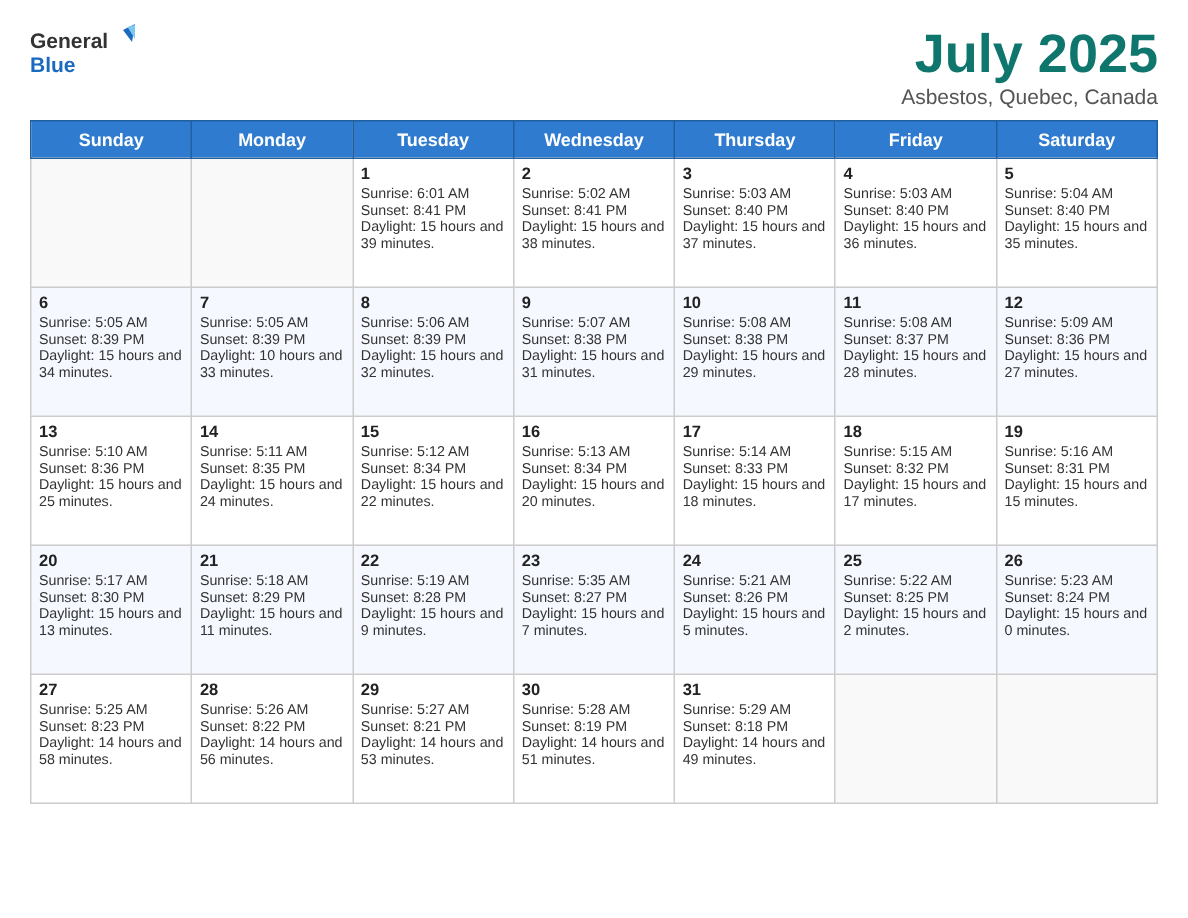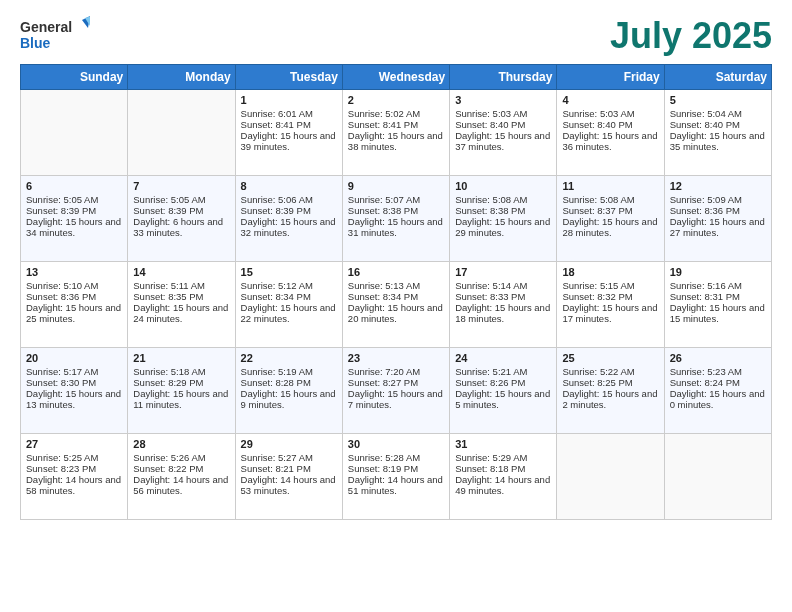--- a/index.html
+++ b/index.html
@@ -47,21 +47,21 @@
       border-collapse: collapse;
       width: 100%;
       table-layout: fixed;
     }
     .calendar th {
       background: #2e7bcf;
       color: #fff;
       font-size: 12px;
       font-weight: bold;
       padding: 5px 4px;
-      text-align: right;
+      text-align: center;
       border: 1px solid #2060a0;
     }
     .calendar td {
       vertical-align: top;
       border: 1px solid #ccc;
       padding: 4px 5px;
       font-size: 9.5px;
       color: #333;
       background: #fff;
       height: 86px;
@@ -88,20 +88,21 @@
     <div class="logo">
       <svg width="70" height="38" viewBox="0 0 70 38" xmlns="http://www.w3.org/2000/svg">
   <text x="0" y="16" font-size="14" font-weight="bold" fill="#333" font-family="Arial">General</text>
   <text x="0" y="32" font-size="14" font-weight="bold" fill="#1a6bbf" font-family="Arial">Blue</text>
   <polygon points="62,4 70,0 68,12" fill="#1a6bbf"></polygon>
   <polygon points="65,2 72,0 70,10" fill="#7dc8f0"></polygon>
 </svg>
     </div>
     <div class="title-block">
       <div class="month-title">July 2025</div>
+      <div class="subtitle">Asbestos, Quebec, Canada</div>
     </div>
   </div>
 
   <table class="calendar">
     <thead>
       <tr>
         <th>Sunday</th>
         <th>Monday</th>
         <th>Tuesday</th>
         <th>Wednesday</th>
@@ -149,21 +150,21 @@
           <td>
             <span class="day-number">6</span>
             <div>Sunrise: 5:05 AM</div>
             <div>Sunset: 8:39 PM</div>
             <div>Daylight: 15 hours and 34 minutes.</div>
           </td>
           <td>
             <span class="day-number">7</span>
             <div>Sunrise: 5:05 AM</div>
             <div>Sunset: 8:39 PM</div>
-            <div>Daylight: 6 hours and 33 minutes.</div>
+            <div>Daylight: 10 hours and 33 minutes.</div>
           </td>
           <td>
             <span class="day-number">8</span>
             <div>Sunrise: 5:06 AM</div>
             <div>Sunset: 8:39 PM</div>
             <div>Daylight: 15 hours and 32 minutes.</div>
           </td>
           <td>
             <span class="day-number">9</span>
             <div>Sunrise: 5:07 AM</div>
@@ -247,21 +248,21 @@
             <div>Daylight: 15 hours and 11 minutes.</div>
           </td>
           <td>
             <span class="day-number">22</span>
             <div>Sunrise: 5:19 AM</div>
             <div>Sunset: 8:28 PM</div>
             <div>Daylight: 15 hours and 9 minutes.</div>
           </td>
           <td>
             <span class="day-number">23</span>
-            <div>Sunrise: 7:20 AM</div>
+            <div>Sunrise: 5:35 AM</div>
             <div>Sunset: 8:27 PM</div>
             <div>Daylight: 15 hours and 7 minutes.</div>
           </td>
           <td>
             <span class="day-number">24</span>
             <div>Sunrise: 5:21 AM</div>
             <div>Sunset: 8:26 PM</div>
             <div>Daylight: 15 hours and 5 minutes.</div>
           </td>
           <td>

